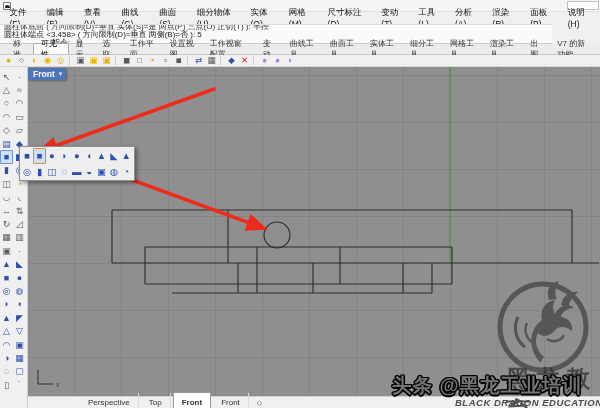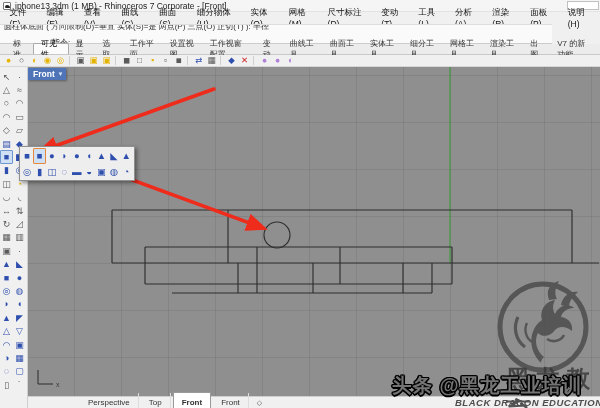--- a/index.html
+++ b/index.html
@@ -68,21 +68,20 @@
   #vtab-extra { font-size:7px; color:#666; margin-left:6px; }
 
   
   #overlay { position:absolute; left:0; top:0; width:600px; height:408px; z-index:20; pointer-events:none; }
 </style>
 </head>
 <body>
 
 <div id="titlebar">
   <span id="rhino-icon"></span>
-  <span id="title-text">iphone13.3dm (1 MB) - Rhinoceros 7 Corporate - [Front]</span>
   <span id="win-controls"></span>
 </div>
 
 <div id="menubar">
     <span class="menu-item">文件(F)</span>
     <span class="menu-item">编辑(E)</span>
     <span class="menu-item">查看(V)</span>
     <span class="menu-item">曲线(C)</span>
     <span class="menu-item">曲面(S)</span>
     <span class="menu-item">细分物体(U)</span>
@@ -92,20 +91,21 @@
     <span class="menu-item">变动(T)</span>
     <span class="menu-item">工具(L)</span>
     <span class="menu-item">分析(A)</span>
     <span class="menu-item">渲染(R)</span>
     <span class="menu-item">面板(P)</span>
     <span class="menu-item">说明(H)</span>
   </div>
 
 <div id="cmdarea">
   <div class="cmd-line" id="cmd-hist0">圆柱体底面 ( 方向限制(D)=垂直 实体(S)=是 两点(P) 三点(O) 正切(T) ): 半径</div>
+  <div class="cmd-line" id="cmd-hist1">圆柱体端点 &lt;3.458&gt; ( 方向限制(D)=垂直  两侧(B)=否 ): 5</div>
   <div class="cmd-line" id="cmd-prompt">指令:</div>
 </div>
 
 <div id="tabsrow">
     <span class="rtab">标准</span>
     <span class="rtab active">可见性</span>
     <span class="rtab">显示</span>
     <span class="rtab">选取</span>
     <span class="rtab">工作平面</span>
     <span class="rtab">设置视图</span>

